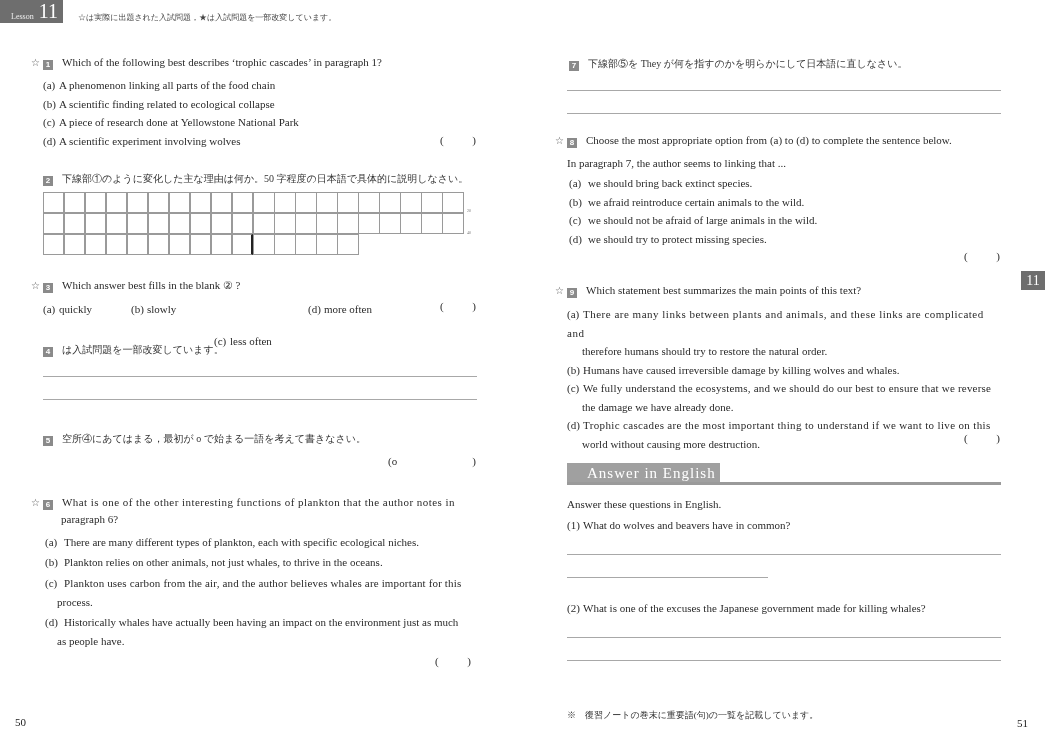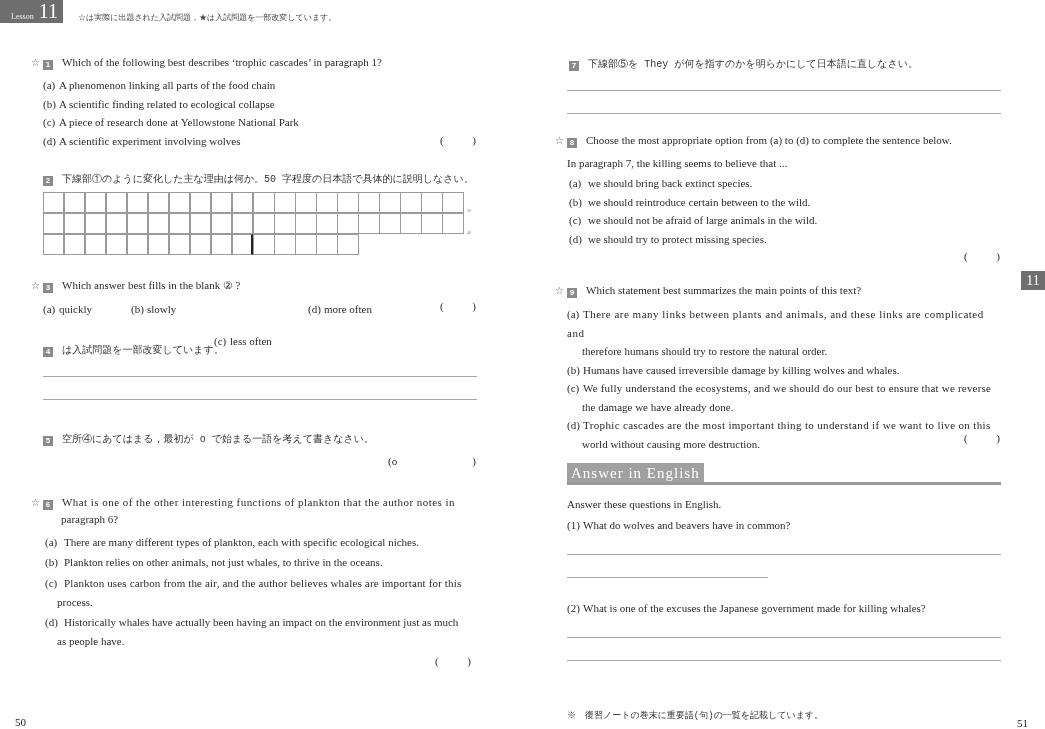--- a/index.html
+++ b/index.html
@@ -8,32 +8,32 @@
   .abs { position: absolute; }
   .lesson-tab { left: 0; top: 0; width: 63px; height: 23px; background: #6e6e6e; color: #fff; display: flex; align-items: flex-end; padding: 0 0 2px 11px; }
   .lesson-tab .lbl { font-size: 8px; margin-right: 5px; color: #eee; }
   .lesson-tab .num { font-size: 20px; line-height: 20px; }
   .header-note { left: 78px; top: 12px; font-size: 8px; color: #444; }
   .side-tab { left: 1021px; top: 271px; width: 24px; height: 19px; background: #6e6e6e; color: #fff; font-size: 14px; text-align: center; line-height: 19px; }
   .qrow { display: flex; align-items: baseline; }
   .star { font-size: 10px; color: #555; width: 10px; display: inline-block; }
   .qnum { display: inline-block; width: 10px; height: 10px; background: #8a8a8a; color: #fff; font-size: 8px; line-height: 10px; text-align: center; margin: 0 9px 0 2px; font-family: "Liberation Sans", sans-serif; font-weight: bold; position: relative; top: 1px; }
   .qtext { font-size: 11px; }
-  .jp { font-size: 10px; color: #333; font-family: Liberation Mono, monospace; }
+  .jp { font-size: 10px; color: #333; }
   .opt { font-size: 11px; line-height: 18.5px; }
   .opt .lab { display: inline-block; width: 16px; }
   .paren { font-size: 11px; width: 36px; display: flex; justify-content: space-between; }
   .hline { height: 1px; background: #a8a8a8; }
   .grid { left: 43px; top: 192px; }
   .grid .row { display: flex; }
   .grid .cell { width: 21.55px; height: 21.5px; border: 0.5px solid #9a9a9a; margin: -0.5px 0 0 -0.5px; }
   .grid .cell.thick { border-right: 2px solid #222; }
   .gmark { font-size: 4px; color: #777; }
   .ans-head { left: 567px; top: 463px; width: 434px; height: 22px; border-bottom: 3px solid #9a9a9a; }
-  .ans-head .box { display: inline-block; background: #a0a0a0; color: #fff; font-size: 15px; padding: 1px 4px 0 4px; letter-spacing: 1px; height: 19px; line-height: 19px; }
+  .ans-head .box { display: inline-block; background: #a0a0a0; color: #fff; font-size: 15px; padding: 1px 4px 0 20px; letter-spacing: 1px; height: 19px; line-height: 19px; }
   .pgnum { font-size: 11px; color: #222; }
 </style>
 </head>
 <body>
 
 <div class="abs lesson-tab">
   <span class="lbl">Lesson</span>
   <span class="num">11</span>
 </div>
 <div class="abs header-note">☆は実際に出題された入試問題，★は入試問題を一部改変しています。</div>
@@ -184,24 +184,24 @@
   <span class="jp">下線部⑤を They が何を指すのかを明らかにして日本語に直しなさい。</span>
 </div>
 <div class="abs hline" style="left:567px; top:90px; width:434px;"></div>
 <div class="abs hline" style="left:567px; top:113px; width:434px;"></div>
 
 <div class="abs qrow" style="left:555px; top:134px;">
   <span class="star">☆</span>
   <span class="qnum">8</span>
   <span class="qtext">Choose the most appropriate option from (a) to (d) to complete the sentence below.</span>
 </div>
-<div class="abs qtext" style="left:567px; top:157px;">In paragraph 7, the killing seems to believe that ...</div>
+<div class="abs qtext" style="left:567px; top:157px;">In paragraph 7, the author seems to linking that ...</div>
 <div class="abs" style="left:569px; top:174px;">
   <div class="opt"><span class="lab" style="width:19px">(a)</span><span>we should bring back extinct species.</span></div>
-  <div class="opt"><span class="lab" style="width:19px">(b)</span><span>we should reintroduce certain between to the wild.</span></div>
+  <div class="opt"><span class="lab" style="width:19px">(b)</span><span>we afraid reintroduce certain animals to the wild.</span></div>
   <div class="opt"><span class="lab" style="width:19px">(c)</span><span>we should not be afraid of large animals in the wild.</span></div>
   <div class="opt"><span class="lab" style="width:19px">(d)</span><span>we should try to protect missing species.</span></div>
 </div>
 <div class="abs paren" style="left:964px; top:250px;">
   <span>(</span>
     <span>)</span>
 </div>
 
 <div class="abs qrow" style="left:555px; top:284px;">
   <span class="star">☆</span>

